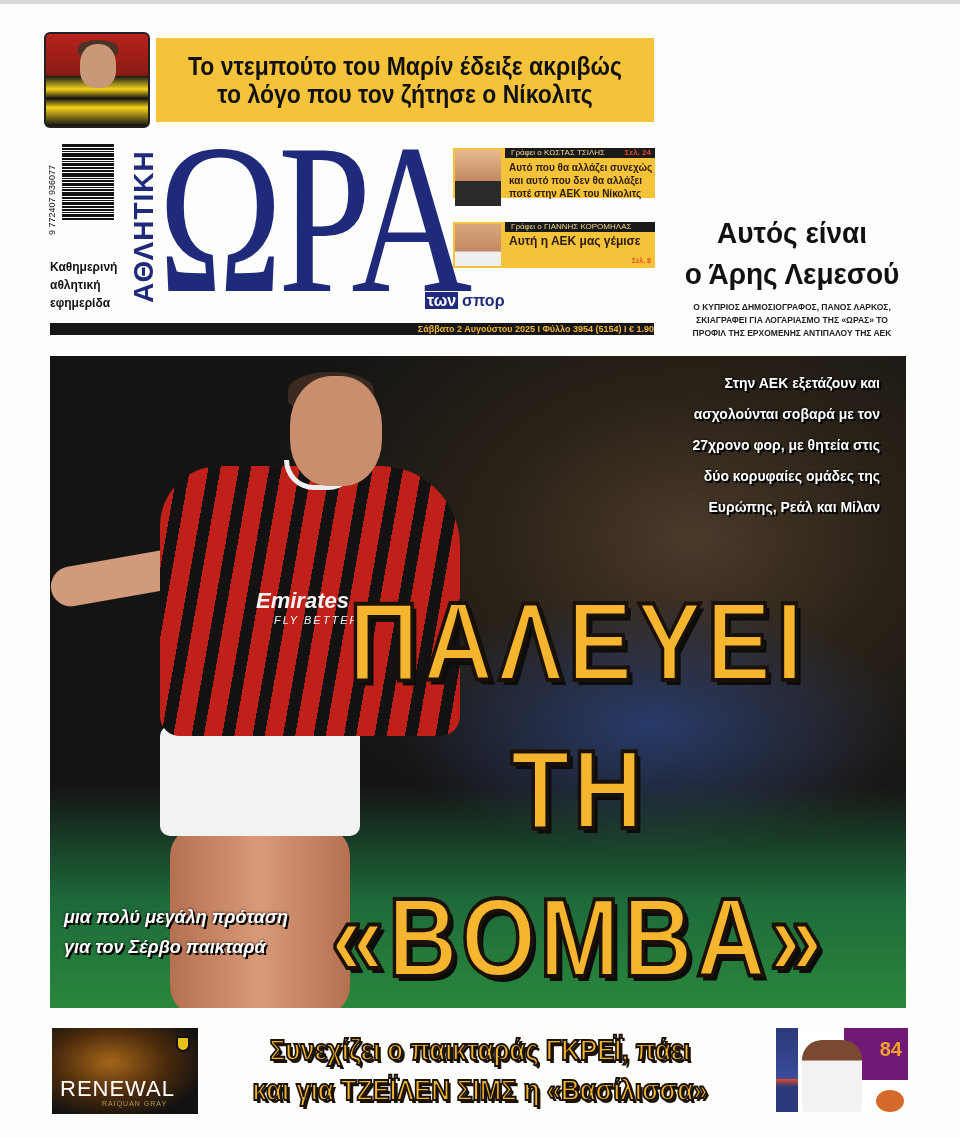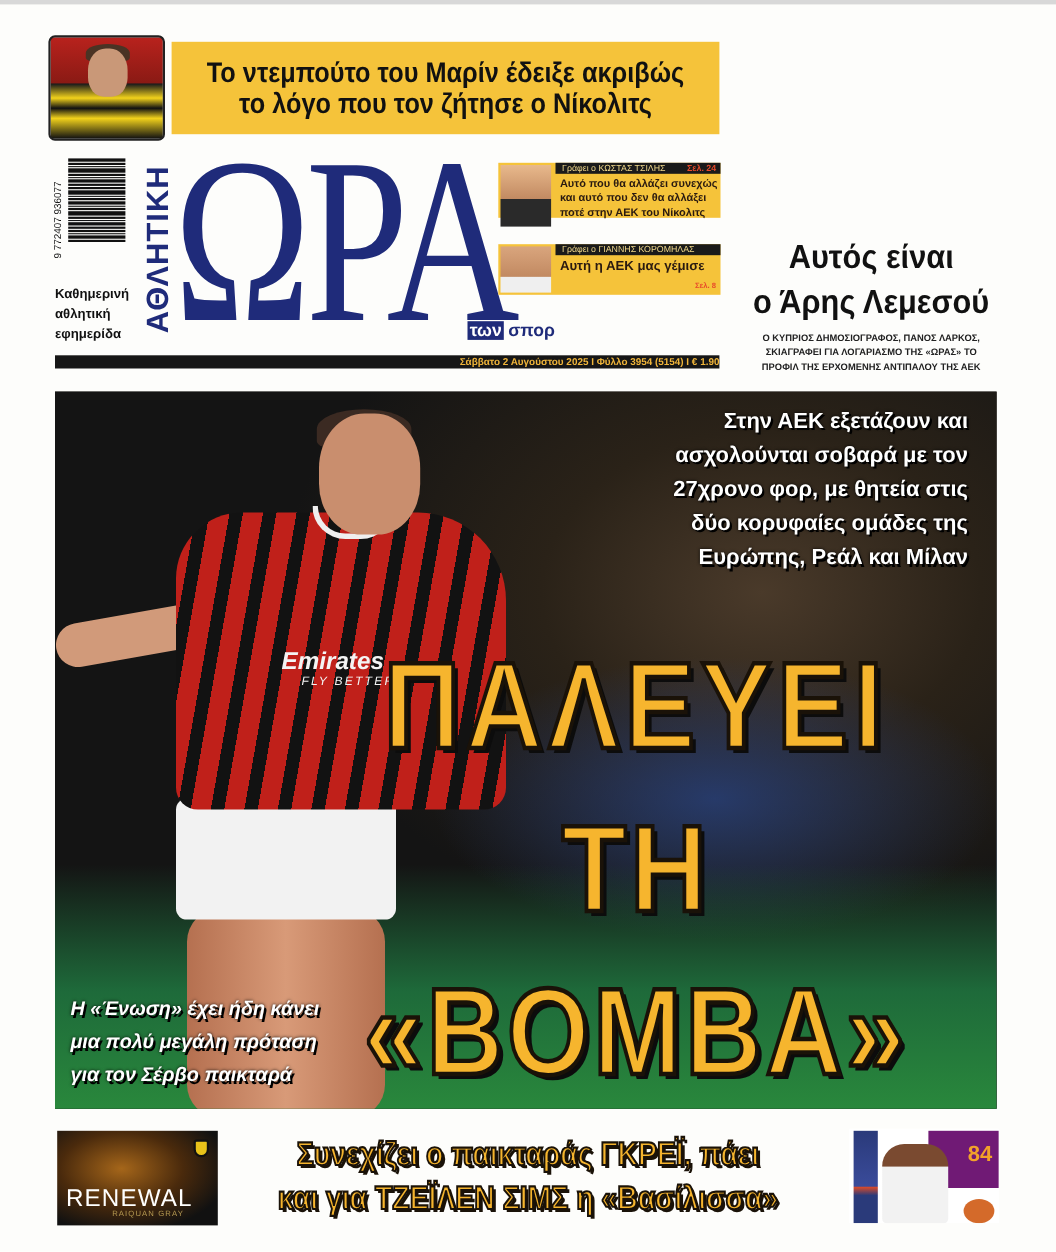--- a/index.html
+++ b/index.html
@@ -58,21 +58,21 @@
   .main-photo .torso { position: absolute; left: 110px; top: 110px; width: 300px; height: 270px; border-radius: 60px 80px 20px 20px;
     background: repeating-linear-gradient(100deg, #c0201a 0px, #c0201a 18px, #121212 18px, #121212 30px); }
   .main-photo .collar { position: absolute; left: 234px; top: 104px; width: 74px; height: 30px; border: 5px solid #efefef; border-top: none; border-radius: 0 0 40px 40px; }
   .main-photo .head { position: absolute; left: 240px; top: 20px; width: 92px; height: 110px; border-radius: 45% 45% 42% 42%; background: #c98e6e; }
   .main-photo .hair { position: absolute; left: 238px; top: 16px; width: 86px; height: 36px; border-radius: 50% 50% 20% 20%; background: #3b2a22; }
   .main-photo .sponsor { position: absolute; left: 206px; top: 232px; font-size: 22px; color: #f4f4f4; font-style: italic; font-weight: 700; }
   .main-photo .sponsor2 { position: absolute; left: 224px; top: 258px; font-size: 11px; color: #f4f4f4; font-style: italic; letter-spacing: 2px; }
   .main-photo .shorts { position: absolute; left: 110px; top: 370px; width: 200px; height: 110px; background: #f2f2f2; border-radius: 10px; }
   .main-photo .legs { position: absolute; left: 120px; top: 470px; width: 180px; height: 190px; background: linear-gradient(90deg, #b57050 0%, #d89a78 50%, #b57050 100%); border-radius: 30px; }
 
-  .kicker { position: absolute; right: 26px; top: 12px; width: 340px; text-align: right; font-size: 20px; line-height: 31px; font-weight: 700; color: #fff; text-shadow: 0 0 3px #000, 2px 2px 0 #000; }
+  .kicker { position: absolute; right: 26px; top: 12px; width: 340px; text-align: right; font-size: 14px; line-height: 31px; font-weight: 700; color: #fff; text-shadow: 0 0 3px #000, 2px 2px 0 #000; }
   .headline { position: absolute; left: 118px; top: 212px; width: 720px; text-align: center; }
   .headline div { font-family: "Liberation Sans", sans-serif; font-weight: 700; color: #f6b52e; font-size: 112px; line-height: 148px;
     -webkit-text-stroke: 4px #1a1208; text-shadow: 5px 5px 0 #0c0c0c; transform: scaleX(0.86); transform-origin: right center; letter-spacing: 6px; }
   .headline .l2 { letter-spacing: 4px; }
   .subkicker { position: absolute; left: 14px; top: 546px; width: 310px; font-size: 18px; line-height: 30px; font-weight: 700; color: #fff; font-style: italic; text-shadow: 0 0 3px #000, 2px 2px 0 #000; }
 
   
   .bottom-left-img { position: absolute; left: 52px; top: 1024px; width: 146px; height: 86px; background: radial-gradient(ellipse at 40% 40%, #a5661a 0%, #4a2a0c 45%, #111 80%); overflow: hidden; }
   .bottom-left-img .renewal { position: absolute; left: 8px; top: 48px; font-size: 22px; color: #fff; letter-spacing: 1px; font-weight: 400; }
   .bottom-left-img .name { position: absolute; left: 50px; top: 72px; font-size: 7px; color: #b69a52; letter-spacing: 1px; }
@@ -194,21 +194,20 @@
       <div>Ευρώπης, Ρεάλ και Μίλαν</div>
     </div>
 
     <div class="headline">
       <div class="l1">ΠΑΛΕΥΕΙ</div>
       <div class="l2">ΤΗ «ΒΟΜΒΑ»</div>
 
     </div>
 
     <div class="subkicker">
-      <div>Η «Ένωση» έχει ήδη κάνει</div>
       <div>μια πολύ μεγάλη πρόταση</div>
       <div>για τον Σέρβο παικταρά</div>
     </div>
   </div>
 
   <div class="bottom-left-img">
     <div class="crest"></div>
     <div class="renewal">RENEWAL</div>
     <div class="name">RAIQUAN GRAY</div>
   </div>

